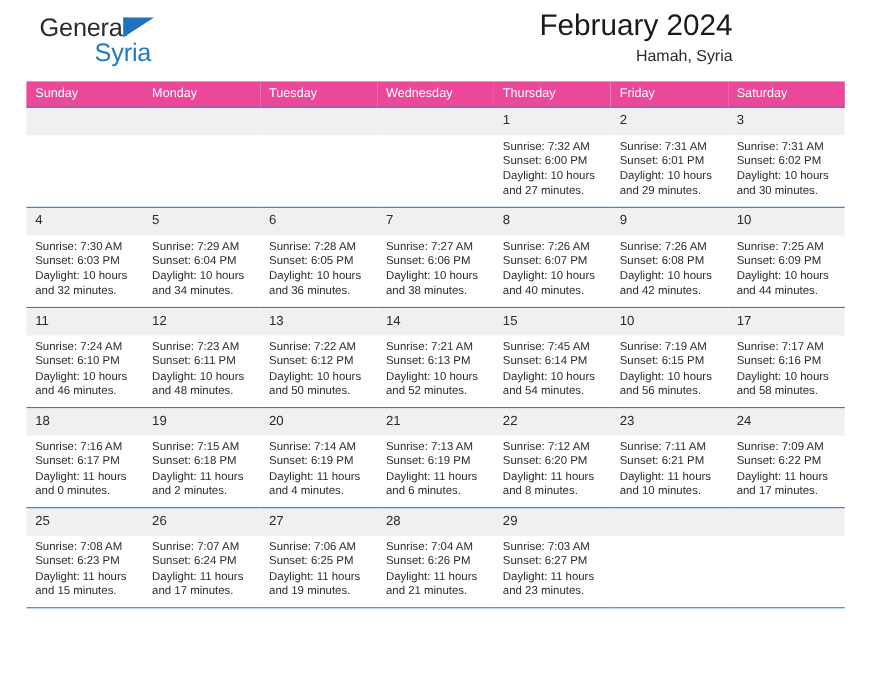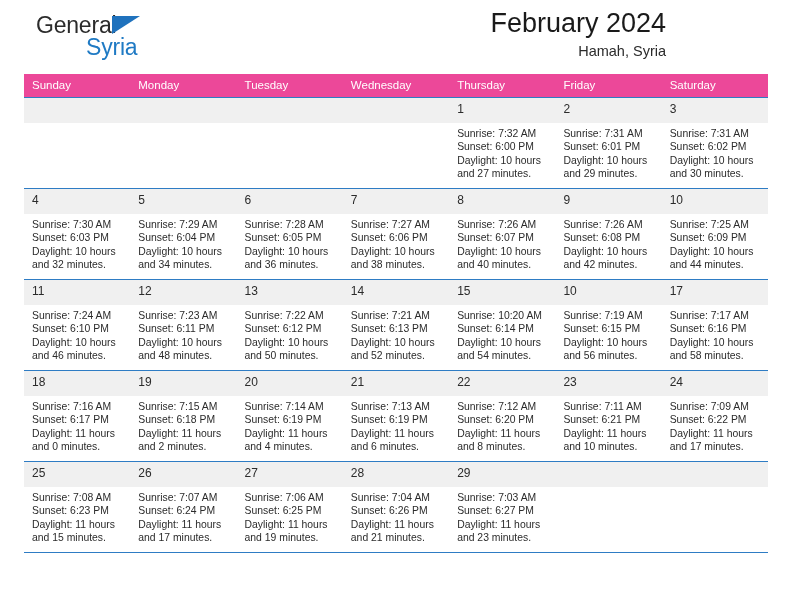--- a/index.html
+++ b/index.html
@@ -357,21 +357,21 @@
                 <div>Sunset: 6:13 PM</div>
                 <div>Daylight: 10 hours</div>
                 <div>and 52 minutes.</div>
               </div>
             </div>
           </td>
           <td>
             <div class="daycell filled">
               <div class="datenum">15</div>
               <div class="info">
-                <div>Sunrise: 10:20 AM</div>
+                <div>Sunrise: 7:45 AM</div>
                 <div>Sunset: 6:14 PM</div>
                 <div>Daylight: 10 hours</div>
                 <div>and 54 minutes.</div>
               </div>
             </div>
           </td>
           <td>
             <div class="daycell filled">
               <div class="datenum">10</div>
               <div class="info">

